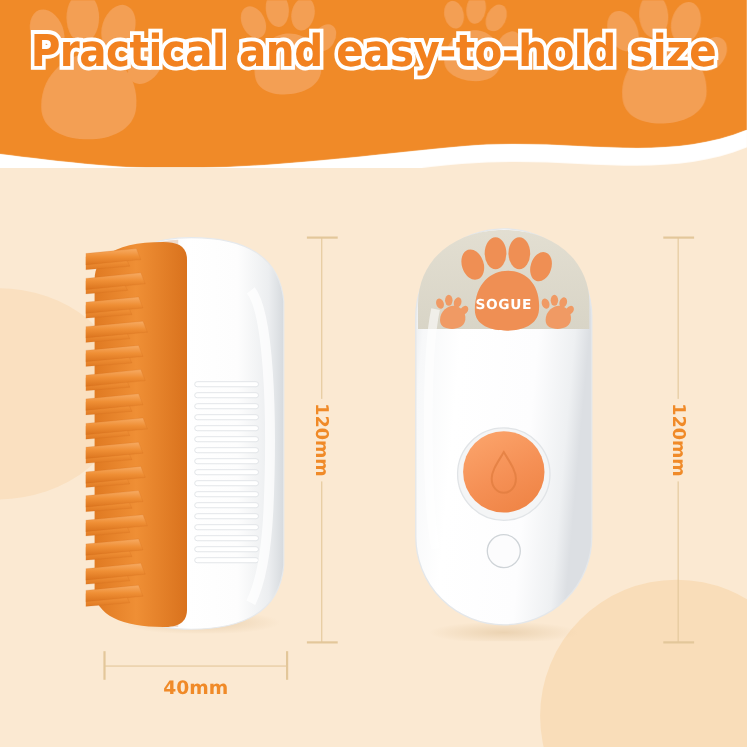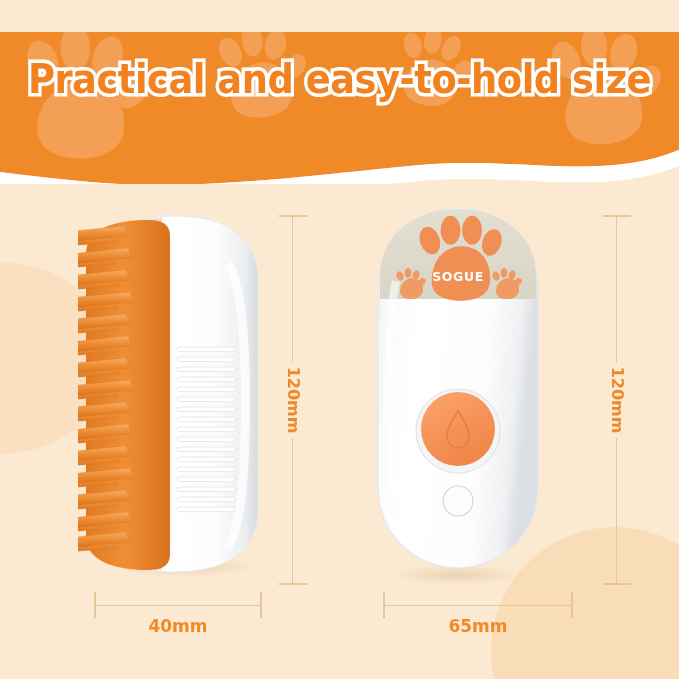--- a/index.html
+++ b/index.html
@@ -33,21 +33,20 @@
     width:248px;height:248px;
     border-radius:50%;
     background:#f9ddb9;
   }
 
   
   .header{
     position:absolute;left:0;top:0;
     width:679px;height:152px;
     overflow:hidden;
-    margin-top:32px;
   }
   .header-svg{position:absolute;left:0;top:0;}
   .header-title{
     position:absolute;
     left:0;top:25px;width:679px;
     text-align:center;
     font-family:"DejaVu Sans", sans-serif;
     font-weight:bold;
     font-size:40px;
     letter-spacing:-0.5px;
@@ -399,20 +398,14 @@
     <span class="dim-label-v">120mm</span>
   </div>
 
   <div class="dim-line-h" style="left:90px;top:592px;width:176px;">
     <div class="cap l"></div>
     <div class="shaft"></div>
     <div class="cap r"></div>
     <span class="dim-label-h">40mm</span>
   </div>
 
-  <div class="dim-line-h" style="left:379px;top:592px;width:198px;">
-    <div class="cap l"></div>
-    <div class="shaft"></div>
-    <div class="cap r"></div>
-    <span class="dim-label-h">65mm</span>
-  </div>
 
 </div>
 
 </body></html>

